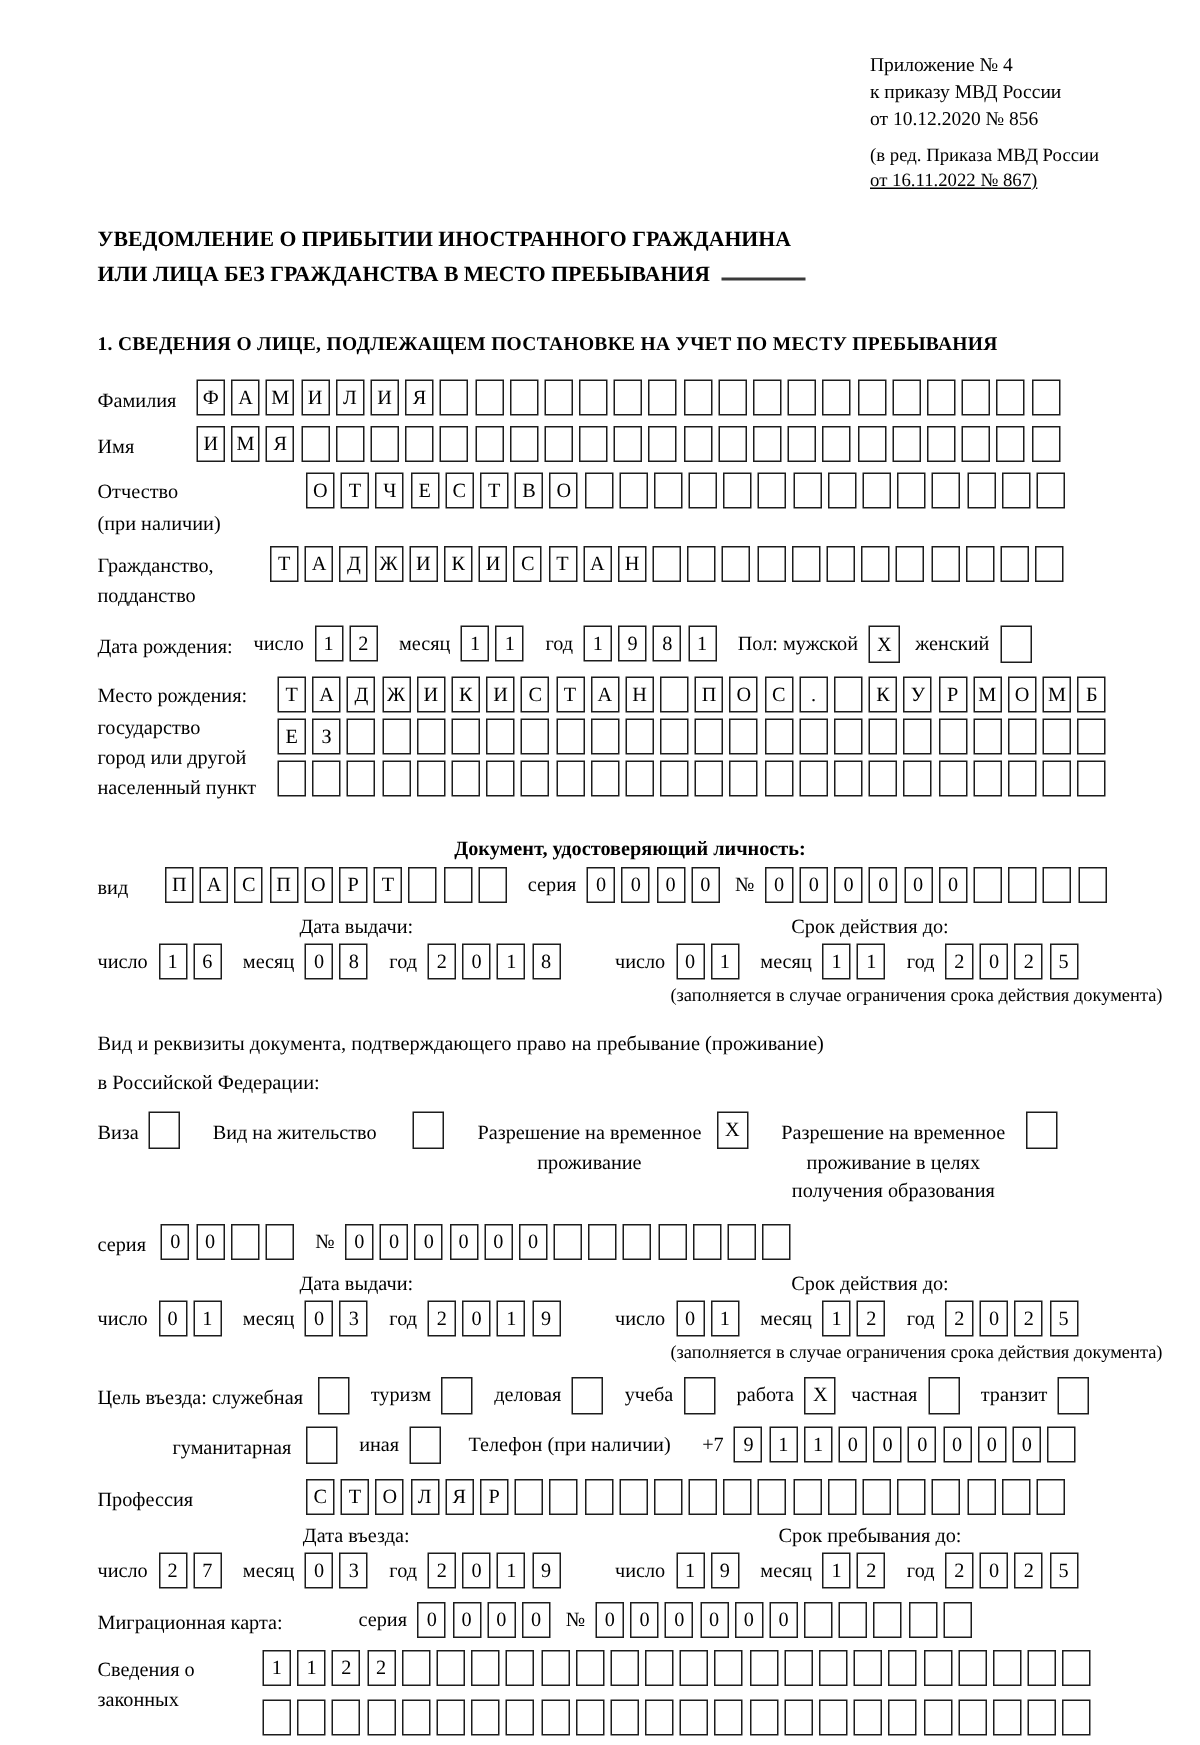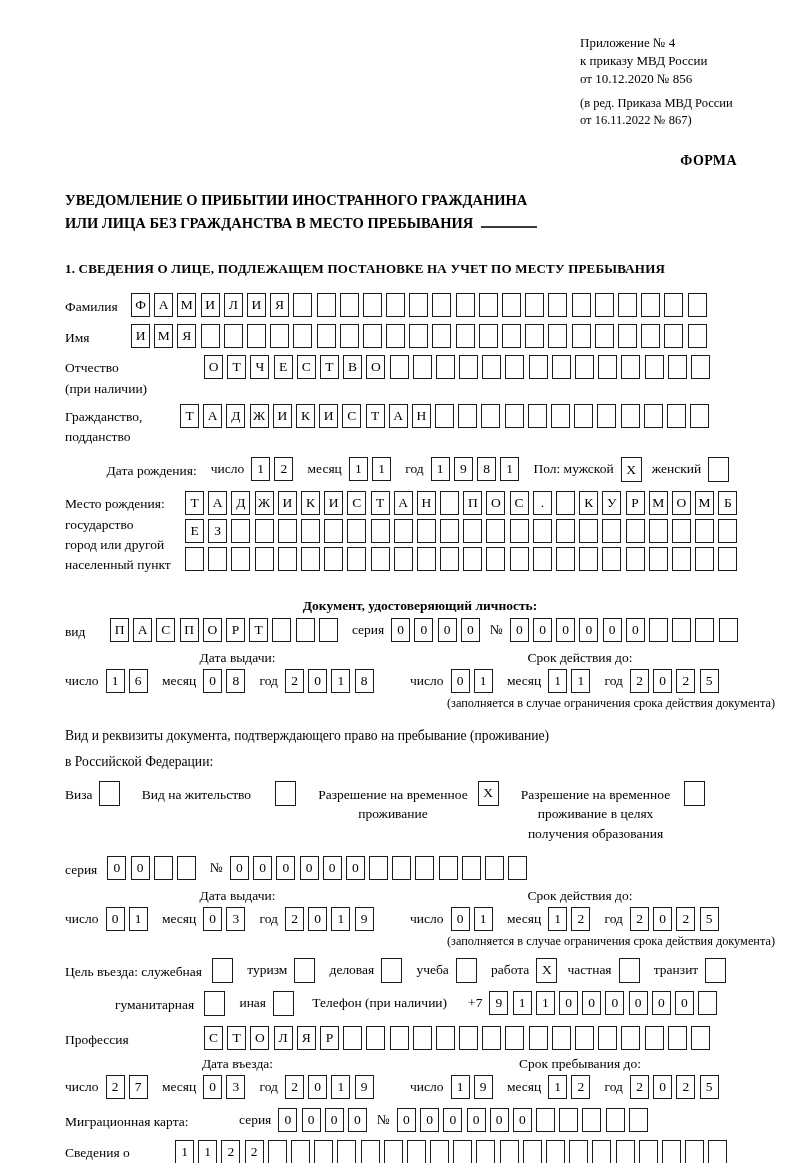--- a/index.html
+++ b/index.html
@@ -2,21 +2,21 @@
 <html><head>
 <meta charset="utf-8">
 <style>
   html,body{margin:0;padding:0;background:#fff;}
   body{width:800px;height:1163px;overflow:hidden;color:#000;
        font-family:"Liberation Serif","DejaVu Serif",serif;font-size:13.5px;}
   .page{box-sizing:border-box;width:800px;height:1163px;padding:34px 25px 10px 65px;}
   
   .hdr{margin-left:auto;width:195px;font-size:13px;line-height:1.38;}
   .hdr .gap{margin-top:7px;font-size:12.5px;}
-  .hdr .gap2{font-size:12.5px;}
+  .hdr .gap2{font-size:12.5px;text-decoration:underline;}
   .forma{text-align:right;font-weight:bold;font-size:14px;margin:24px 38px 0 0;letter-spacing:.4px;}
   .title{text-align:left;font-weight:bold;font-size:14.5px;margin-top:20px;line-height:1.55;}
   .blank{display:inline-block;width:56px;border-bottom:2.2px solid #3a3a3a;height:.9em;margin-left:8px;}
   .sect{font-weight:bold;font-size:13px;margin-top:27px;letter-spacing:.2px;}
   
   .row{display:flex;align-items:flex-start;margin-top:7px;}
   .lbl{flex:none;padding-top:4px;line-height:1.45;}
   .lblk{flex:none;line-height:1.5;padding-top:3px;}
   .cells{display:flex;flex:none;}
   .cell{flex:none;width:17px;height:22px;border:1.7px solid #1c1c1c;margin-right:4.2px;
@@ -48,21 +48,20 @@
 <div class="page">
 
   <div class="hdr">
     <div>Приложение № 4</div>
     <div>к приказу МВД России</div>
     <div>от 10.12.2020 № 856</div>
     <div class="gap">(в ред. Приказа МВД России</div>
     <div class="gap2">от 16.11.2022 № 867)</div>
   </div>
 
-  <div class="forma">ФОРМА</div>
 
   <div class="title">
     <div>УВЕДОМЛЕНИЕ О ПРИБЫТИИ ИНОСТРАННОГО ГРАЖДАНИНА</div>
     <div><span>ИЛИ ЛИЦА БЕЗ ГРАЖДАНСТВА В МЕСТО ПРЕБЫВАНИЯ</span><span class="blank"></span></div>
   </div>
 
   <div class="sect">1. СВЕДЕНИЯ О ЛИЦЕ, ПОДЛЕЖАЩЕМ ПОСТАНОВКЕ НА УЧЕТ ПО МЕСТУ ПРЕБЫВАНИЯ</div>
 
   <div class="row" style="margin-top:16px;">
     <div class="lbl w66">Фамилия</div>
@@ -182,21 +181,21 @@
         <span class="cell"></span>
         <span class="cell"></span>
         <span class="cell"></span>
         <span class="cell"></span>
         <span class="cell"></span>
         <span class="cell"></span>
         <span class="cell"></span>
       </div>
   </div>
 
-  <div class="row" style="margin-top:10px;justify-content:center;">
+  <div class="row" style="margin-top:10px;">
     <span class="lbl">Дата рождения:</span>
     <span class="ilbl sp14">число</span>
     <span class="cells">
         <span class="cell">1</span>
         <span class="cell">2</span>
       </span>
     <span class="ilbl">месяц</span>
     <span class="cells">
         <span class="cell">1</span>
         <span class="cell">1</span>

